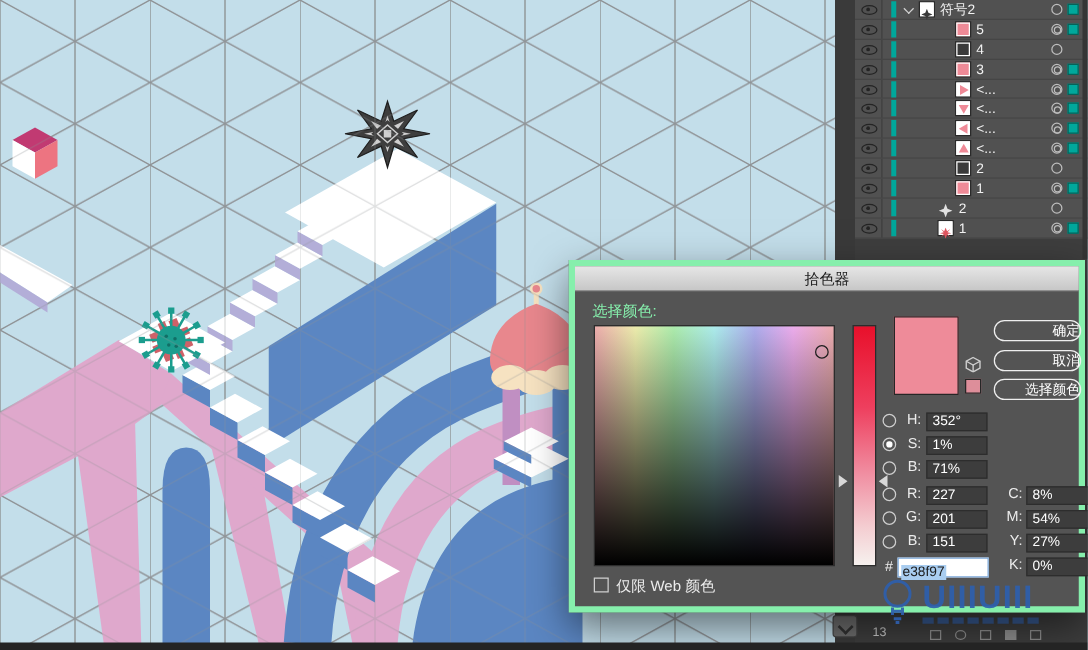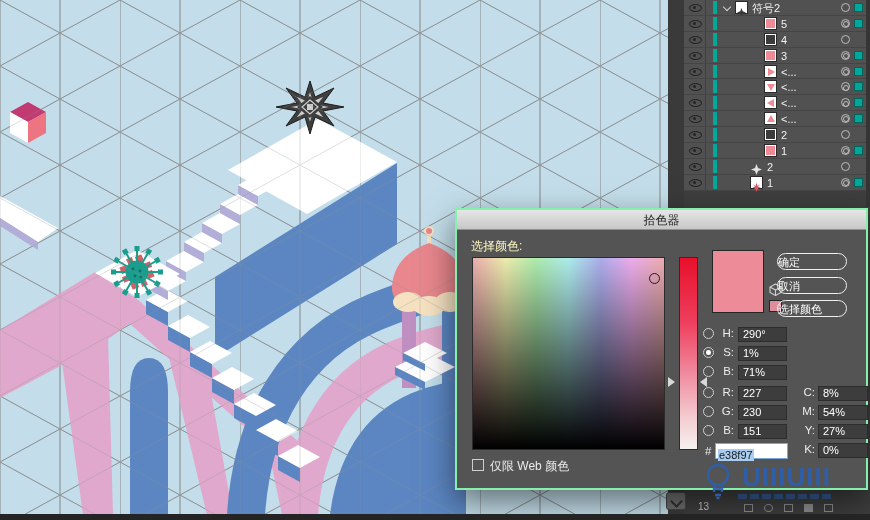--- a/index.html
+++ b/index.html
@@ -39,36 +39,36 @@
   .ring { position:absolute; left:157px; top:3px; width:9px; height:9px; border:1.3px solid #bdbdbd; border-radius:50%; }
   .ring.double::after { content:""; position:absolute; left:1.2px; top:1.2px; width:4px; height:4px; border:1px solid #bdbdbd; border-radius:50%; }
   .sq { position:absolute; left:170px; top:3px; width:9px; height:9px; background:#00a89c; border:1px solid #066258; }
   
   .ind1 .chev{left:40px;} .ind1 .thumb{left:52px;} .ind1 .llabel{left:68px;}
   .ind2 .chev{left:55px;} .ind2 .thumb{left:67px;} .ind2 .llabel{left:84px;}
   .ind3 .thumb{left:81px;} .ind3 .llabel{left:97px;}
   .ind4 .thumb{left:67px;} .ind4 .llabel{left:83px;}
 
   
-  #dlg { position:absolute; left:455px; top:208px; width:413px; height:282px; background:#545454; border:2px solid #86efac; box-shadow:0 12px 30px rgba(0,0,0,.5); z-index:4; }
+  #dlg { position:absolute; left:455px; top:208px; width:413px; height:282px; background:#545454; border:5px solid #86efac; box-shadow:0 12px 30px rgba(0,0,0,.5); z-index:4; }
   .titlebar { position:absolute; left:0; top:0; width:100%; height:20px; background:linear-gradient(#e6e6e6,#c7c7c7); border-bottom:1px solid #8f8f8f; text-align:center; font-size:12px; line-height:20px; color:#1c1c1c; }
-  .sel-label { position:absolute; left:14px; top:28px; font-size:12px; color:#fef9c3; }
+  .sel-label { position:absolute; left:14px; top:28px; font-size:12px; color:#86efac; }
   .field { position:absolute; left:15px; top:47px; width:193px; height:193px; border:1px solid #2c2c2c;
     background:
       linear-gradient(to bottom, rgba(0,0,0,0) 0%, #000 100%),
       linear-gradient(to right, hsl(0,62%,80%), hsl(60,62%,80%) 17%, hsl(120,62%,80%) 33%, hsl(180,62%,80%) 50%, hsl(240,62%,80%) 67%, hsl(300,62%,80%) 83%, hsl(358,62%,80%)); }
   .marker { position:absolute; left:176px; top:15px; width:11px; height:11px; border:1.6px solid #1e1e1e; border-radius:50%; }
   .hueslider { position:absolute; left:222px; top:47px; width:19px; height:193px; border:1px solid #2c2c2c;
     background:linear-gradient(to bottom,#e8102b 0%,#ee3f5e 34%,#f08fa2 62%,#f4cdd1 84%,#f6f1ee 100%); }
   .arrL { position:absolute; left:211px; top:167px; width:0; height:0; border-left:7px solid #d8d8d8; border-top:5px solid transparent; border-bottom:5px solid transparent; }
   .arrR { position:absolute; left:243px; top:167px; width:0; height:0; border-right:7px solid #d8d8d8; border-top:5px solid transparent; border-bottom:5px solid transparent; }
   .swatch { position:absolute; left:255px; top:40px; width:52px; height:63px; background:#ee8b99; border:1px solid #262626; }
   .cubeicon { position:absolute; left:312px; top:72px; }
   .miniswatch { position:absolute; left:312px; top:90px; width:13px; height:12px; background:#dd8e9a; border:1px solid #262626; }
-  .dbtn { position:absolute; left:320px; width:70px; height:17px; border:1.5px solid #efefef; border-radius:9px; background:transparent; color:#fff; font-size:11px; line-height:14px; text-align:left; font-family:Liberation Sans, sans-serif; cursor:pointer; }
+  .dbtn { position:absolute; left:335px; width:70px; height:17px; border:1.5px solid #efefef; border-radius:9px; background:transparent; color:#fff; font-size:11px; line-height:14px; text-align:right; font-family:Liberation Sans, sans-serif; cursor:pointer; }
   .frow { position:absolute; height:16px; }
   .radio { position:absolute; left:246px; width:11px; height:11px; border:1.4px solid #cfcfcf; border-radius:50%; }
   .radio.sel::after { content:""; position:absolute; left:2.2px; top:2.2px; width:4.5px; height:4.5px; background:#fff; border-radius:50%; }
   .flab { position:absolute; left:259px; width:18px; font-size:11.5px; color:#ececec; text-align:right; }
   .fbox { position:absolute; left:281px; width:49px; height:15px; background:#3d3d3d; border:1px solid #2d2d2d; color:#fff; font-size:11px; line-height:13px; padding-left:4px; }
   .clab { position:absolute; left:340px; width:18px; font-size:11.5px; color:#ececec; text-align:right; }
   .cbox { position:absolute; left:361px; width:50px; height:15px; background:#3d3d3d; border:1px solid #2d2d2d; color:#fff; font-size:11px; line-height:13px; padding-left:4px; }
   .hexlab { position:absolute; left:248px; top:235px; font-size:11.5px; color:#ececec; }
   .hexbox { position:absolute; left:258px; top:233px; width:73px; height:16px; background:#fff; border:1px solid #7aa6d8; padding:1px 2px; }
   .hexsel { background:#a9cdf0; color:#1a1a1a; font-size:11px; line-height:12px; display:inline-block; padding:0 1px; }
@@ -79,21 +79,21 @@
   .chevbtn { position:absolute; left:666px; top:492px; width:20px; height:18px; background:#6f6f6f; border:1px solid #474747; border-radius:3px; z-index:2; }
   .chevbtn::after { content:""; position:absolute; left:5px; top:4px; width:7px; height:7px; border-left:2px solid #333; border-bottom:2px solid #333; transform:rotate(-45deg); }
   .badge11 { position:absolute; left:698px; top:501px; font-size:10px; color:#c9c9c9; z-index:2; }
   .bicons { position:absolute; left:744px; top:504px; z-index:2; display:flex; gap:11px; }
   .bi { width:9px; height:8px; border:1.2px solid #8f8f8f; display:inline-block; }
   .bi.round { border-radius:50%; }
   .bi.fill { background:#8f8f8f; }
   .bottomstrip { position:absolute; left:0; top:514px; width:870px; height:6px; background:#242424; z-index:5; }
 
   
-  #wm { position:absolute; left:704px; top:462px; z-index:6; display:flex; align-items:flex-start; opacity:.92;text-align:right; }
+  #wm { position:absolute; left:704px; top:462px; z-index:6; display:flex; align-items:flex-start; opacity:.92; }
   #wm .wmtext { font-size:26px; font-weight:bold; color:#2e5fae; letter-spacing:1px; line-height:30px; }
   #wm .wmsub { display:flex; gap:3px; margin-top:2px; }
   #wm .wmsub i { width:9px; height:5px; background:#24477e; opacity:.75; }
 </style>
 </head>
 <body>
 
 <div id="stage">
 
   <svg id="canvas" viewBox="0 0 668 515" xmlns="http://www.w3.org/2000/svg">
@@ -379,21 +379,21 @@
         </svg></span>
     <div class="miniswatch"></div>
 
     <button class="dbtn" style="top:43px;">确定</button>
     <button class="dbtn" style="top:67px;">取消</button>
     <button class="dbtn" style="top:90px;">选择颜色</button>
 
     <div class="frow" style="top:117px;">
       <span class="radio" style="top:1px;"></span>
       <span class="flab">H:</span>
-      <span class="fbox">290°</span>
+      <span class="fbox">352°</span>
     </div>
     <div class="frow" style="top:136px;">
       <span class="radio sel" style="top:1px;"></span>
       <span class="flab">S:</span>
       <span class="fbox">1%</span>
     </div>
     <div class="frow" style="top:155px;">
       <span class="radio" style="top:1px;"></span>
       <span class="flab">B:</span>
       <span class="fbox">71%</span>
@@ -401,21 +401,21 @@
     <div class="frow" style="top:176px;">
       <span class="radio" style="top:1px;"></span>
       <span class="flab">R:</span>
       <span class="fbox">227</span>
       <span class="clab">C:</span>
       <span class="cbox">8%</span>
     </div>
     <div class="frow" style="top:195px;">
       <span class="radio" style="top:1px;"></span>
       <span class="flab">G:</span>
-      <span class="fbox">230</span>
+      <span class="fbox">201</span>
       <span class="clab">M:</span>
       <span class="cbox">54%</span>
     </div>
     <div class="frow" style="top:214px;">
       <span class="radio" style="top:1px;"></span>
       <span class="flab">B:</span>
       <span class="fbox">151</span>
       <span class="clab">Y:</span>
       <span class="cbox">27%</span>
     </div>

